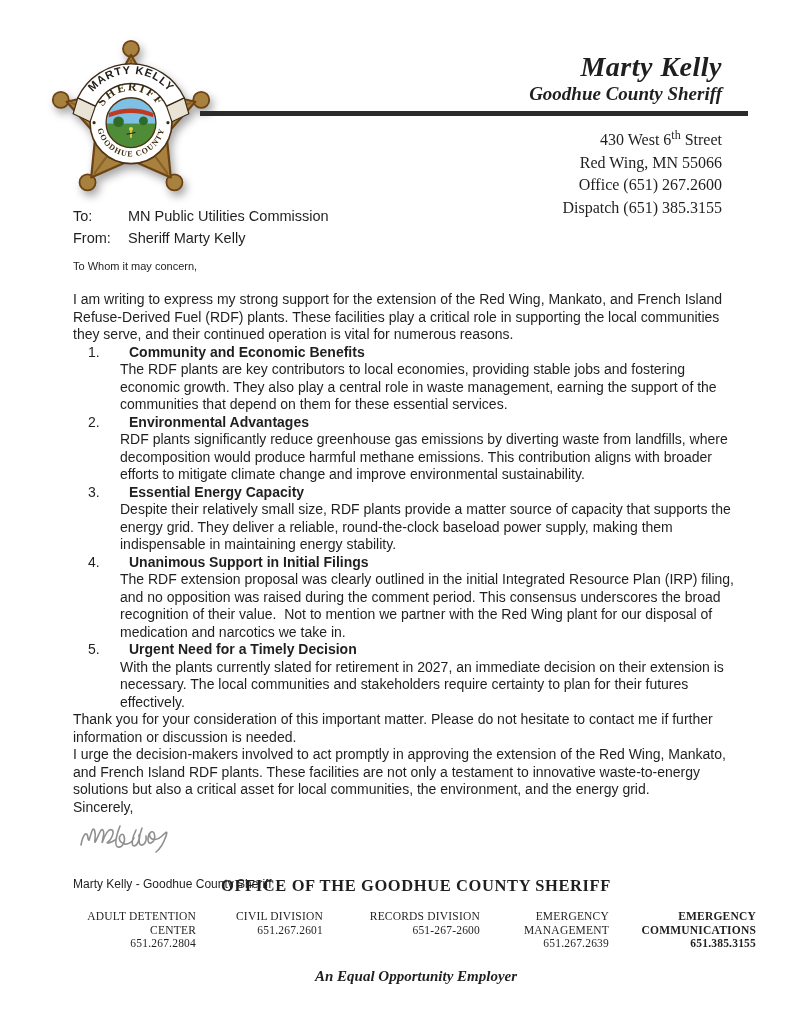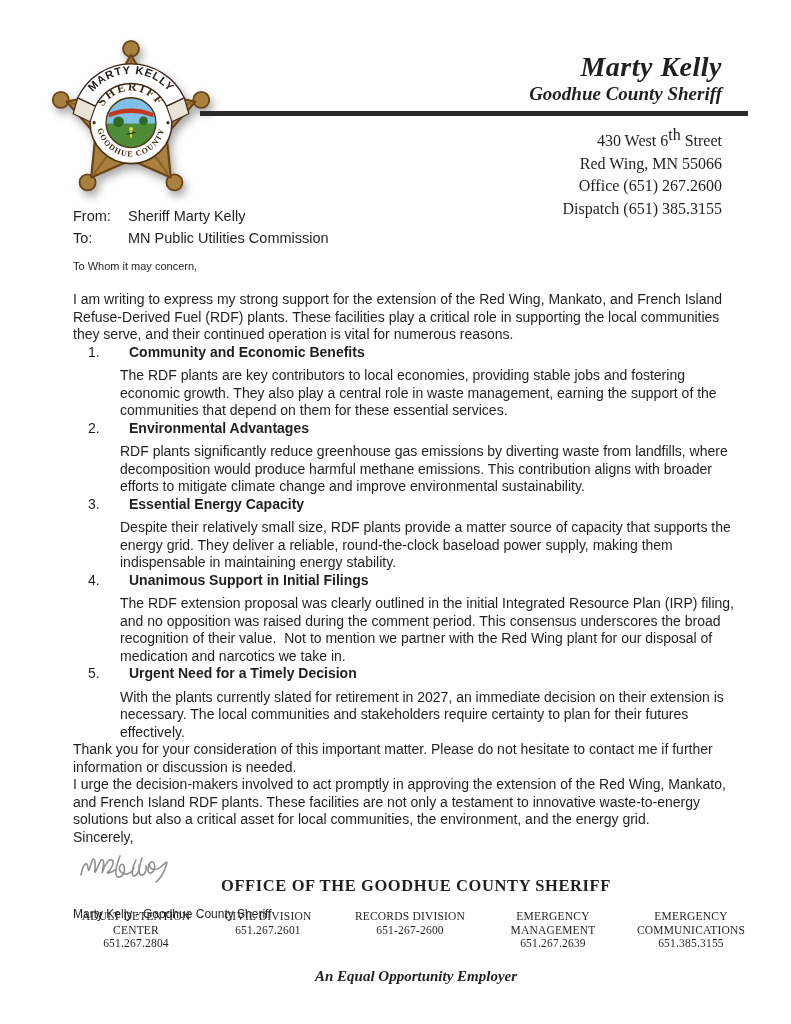--- a/index.html
+++ b/index.html
@@ -49,39 +49,39 @@
     border-bottom: 1px solid #2b2b2b;
   }
   .address-block {
     position: absolute;
     top: 124px; right: 69px;
     text-align: right;
     font-family: "Liberation Serif", serif;
     font-size: 16px;
     line-height: 22.5px;
   }
-  .address-block sup { font-size: 16px; margin-top: 43px; }
+  .address-block sup { font-size: 12px; margin-top: 43px; }
 
   
   .letter {
     position: absolute;
     left: 73px; top: 205px;
     width: 672px;
     font-size: 14px;
     line-height: 17.5px;
   }
   .memo-row { display: flex; line-height: 22px; font-size: 14.5px; }
   .memo-label { width: 55px; }
   .salutation { margin-top: 8px; font-size: 11px; line-height: 18px; }
   .intro { margin-top: 16px; white-space: pre-wrap; }
   .rdf-list { margin-top: 0; }
   .list-item-head { display: flex; }
   .list-num { width: 32px; padding-left: 15px; flex: none; }
   .list-title { font-weight: bold; margin-left: 24px; }
-  .list-text { margin-left: 47px; white-space: pre-wrap; margin-top: 6px; }
+  .list-text { margin-left: 47px; white-space: pre-wrap; }
   .closing { white-space: pre-wrap; }
   .signoff { }
   .signature-svg { display: block; margin: 1px 0 0 2px; }
   .signer-name { margin-top: 19px; font-size: 12px; line-height: 20px; }
 
   
   .footer {
     position: absolute;
     left: 0; top: 876px;
     width: 791px;
@@ -98,29 +98,29 @@
     margin: 14px auto 0;
     width: 680px;
     display: flex;
     justify-content: space-between;
     align-items: flex-start;
   }
   .division {
     font-size: 11.5px;
     line-height: 13.5px;
     letter-spacing: 0.2px;
-    text-align: center;
+    text-align: right;
   }
   .division .div-name { display: block; }
   .division .div-phone { display: block; }
   .d0 { width: 120px; }
   .d1 { width: 110px; }
   .d2 { width: 140px; }
   .d3 { width: 112px; }
-  .d4 { width: 130px; }
+  .d4 { width: 130px; font-weight: bold; }
   .eoe {
     margin-top: 17px;
     font-size: 15px;
     font-weight: bold;
     font-style: italic;
   }
 </style>
 </head>
 <body>
 
@@ -202,26 +202,26 @@
   <div class="address-block">
     <div><span>430 West 6</span><sup>th</sup><span> Street</span></div>
     <div>Red Wing, MN 55066</div>
     <div>Office (651) 267.2600</div>
     <div>Dispatch (651) 385.3155</div>
   </div>
 
   <div class="letter">
 
     <div class="memo-row">
+      <span class="memo-label">To:</span>
+      <span>MN Public Utilities Commission</span>
+    </div>
+    <div class="memo-row">
       <span class="memo-label">From:</span>
       <span>Sheriff Marty Kelly</span>
-    </div>
-    <div class="memo-row">
-      <span class="memo-label">To:</span>
-      <span>MN Public Utilities Commission</span>
     </div>
 
     <p class="salutation">To Whom it may concern,</p>
 
     <p class="intro">I am writing to express my strong support for the extension of the Red Wing, Mankato, and French Island Refuse-Derived Fuel (RDF) plants. These facilities play a critical role in supporting the local communities they serve, and their continued operation is vital for numerous reasons.</p>
 
     <div class="rdf-list">
 
       <div class="list-item">
         <div class="list-item-head">

